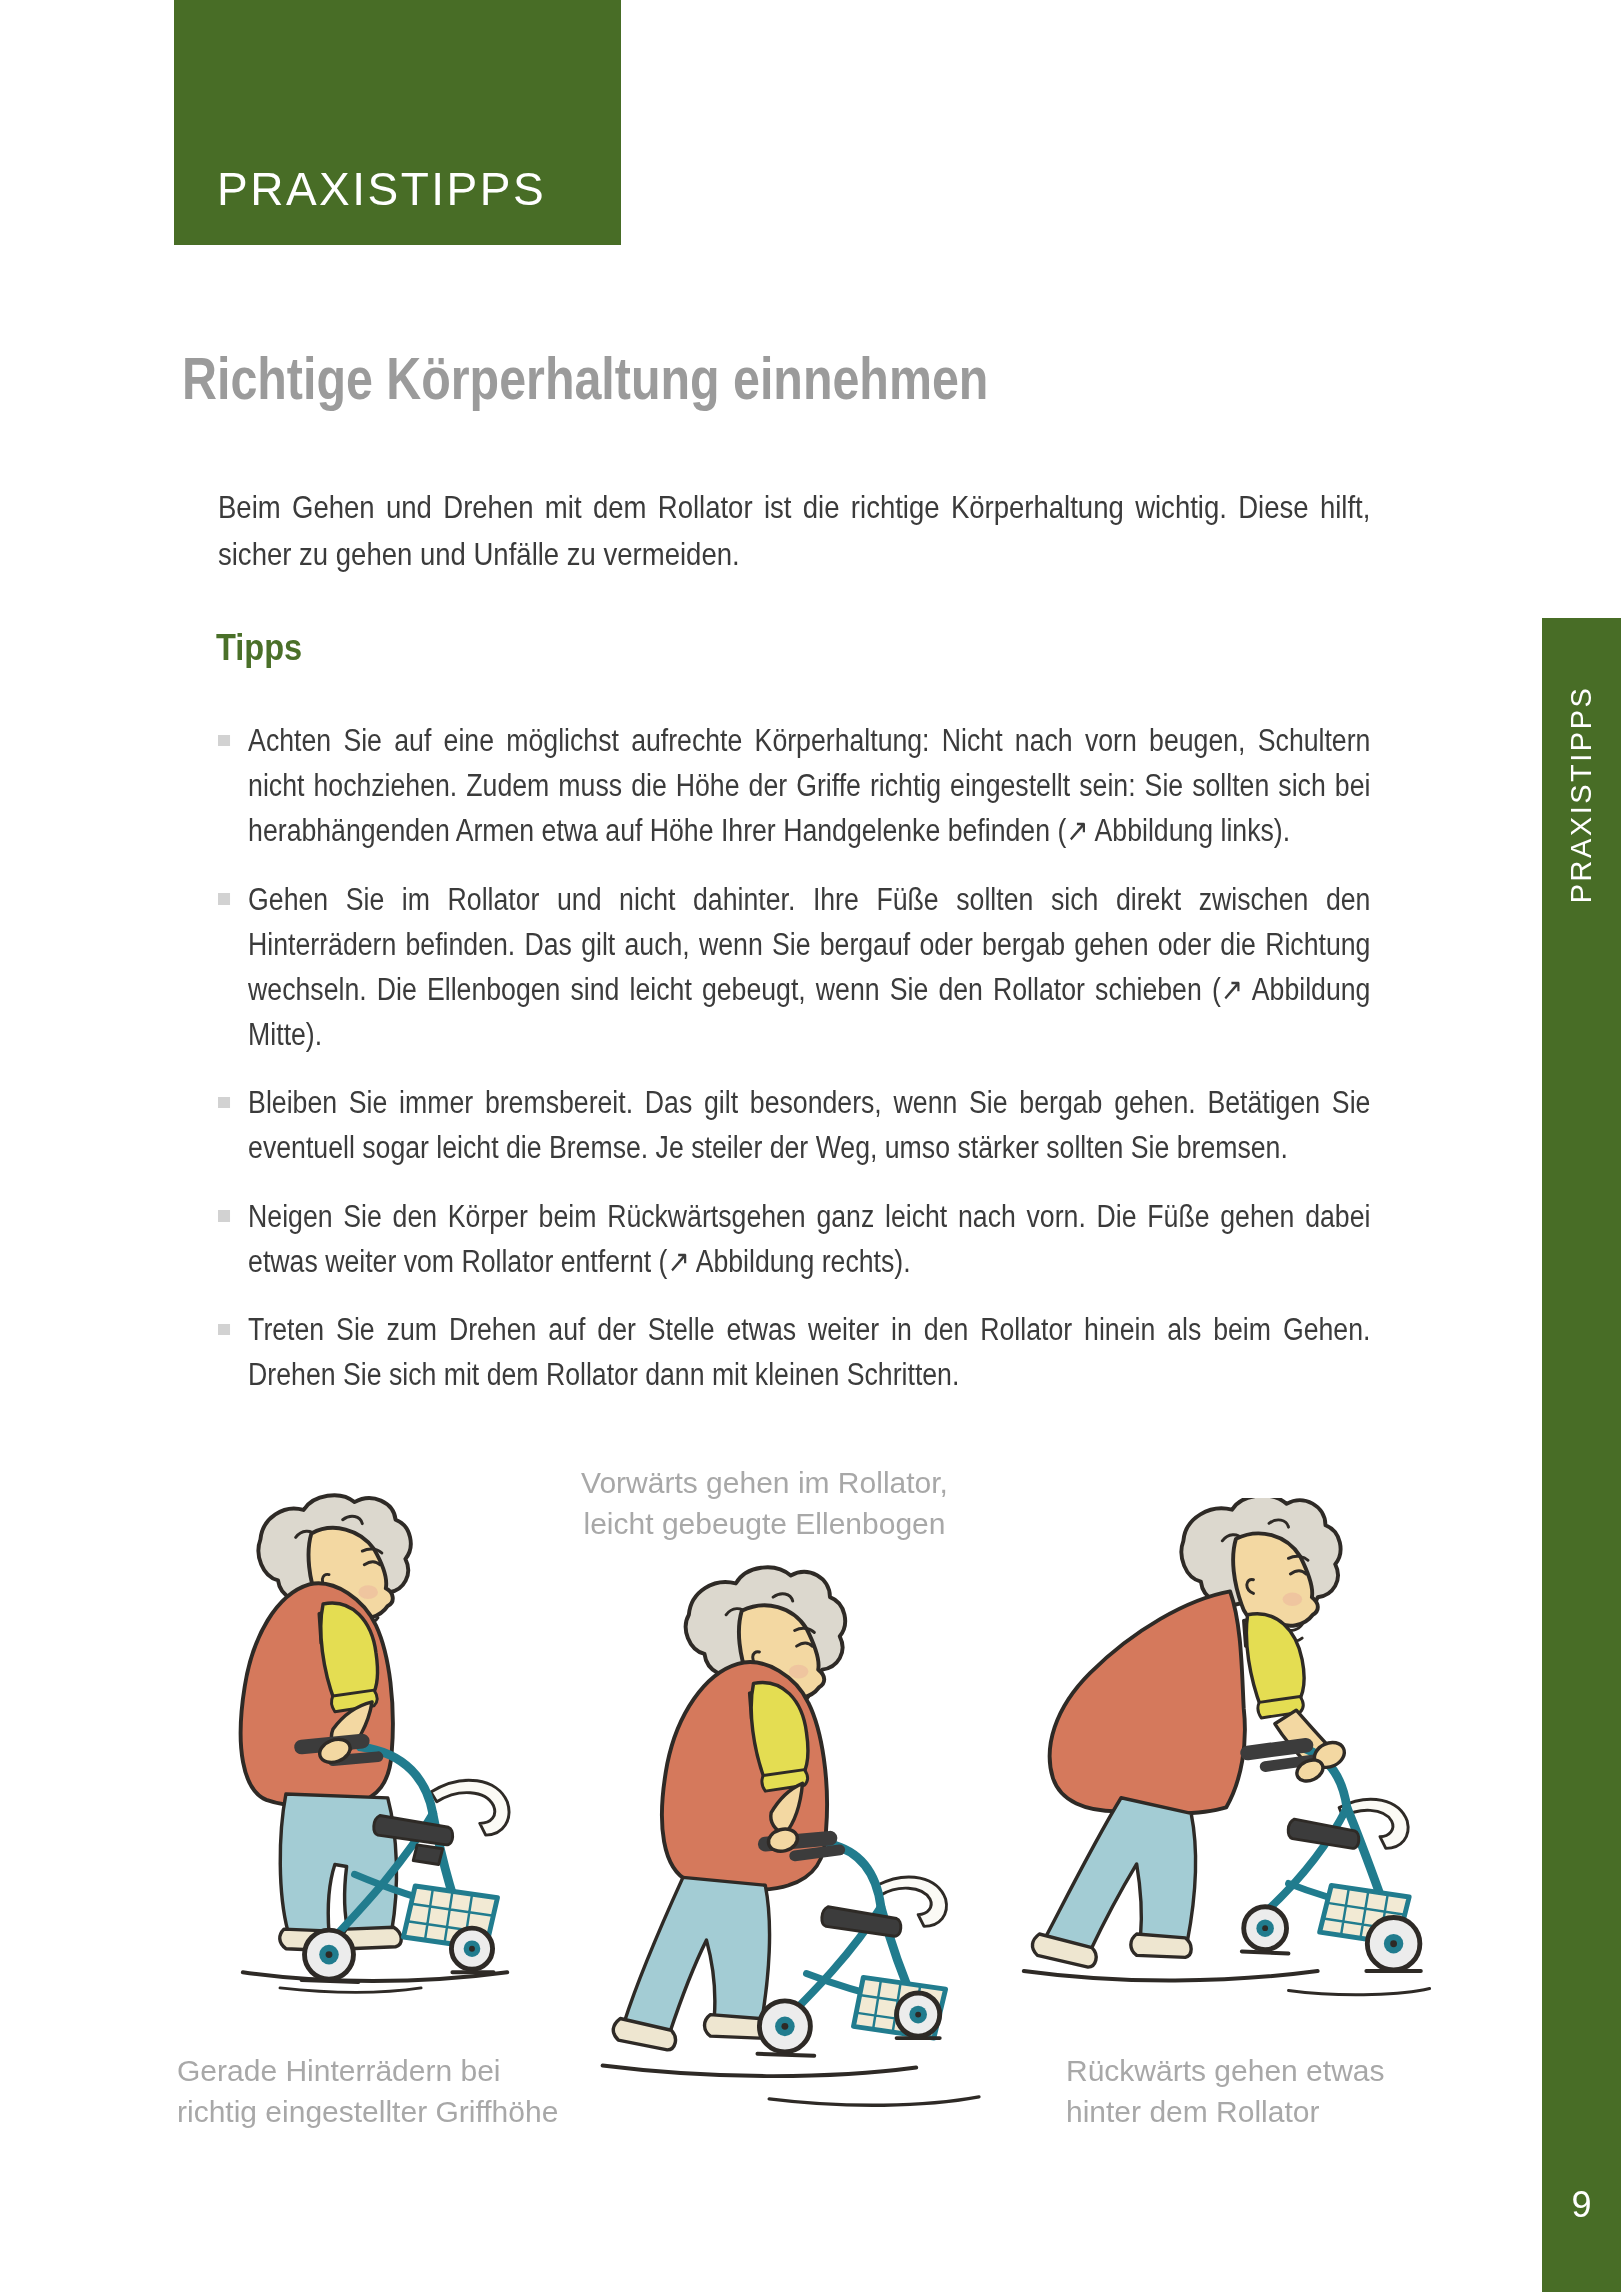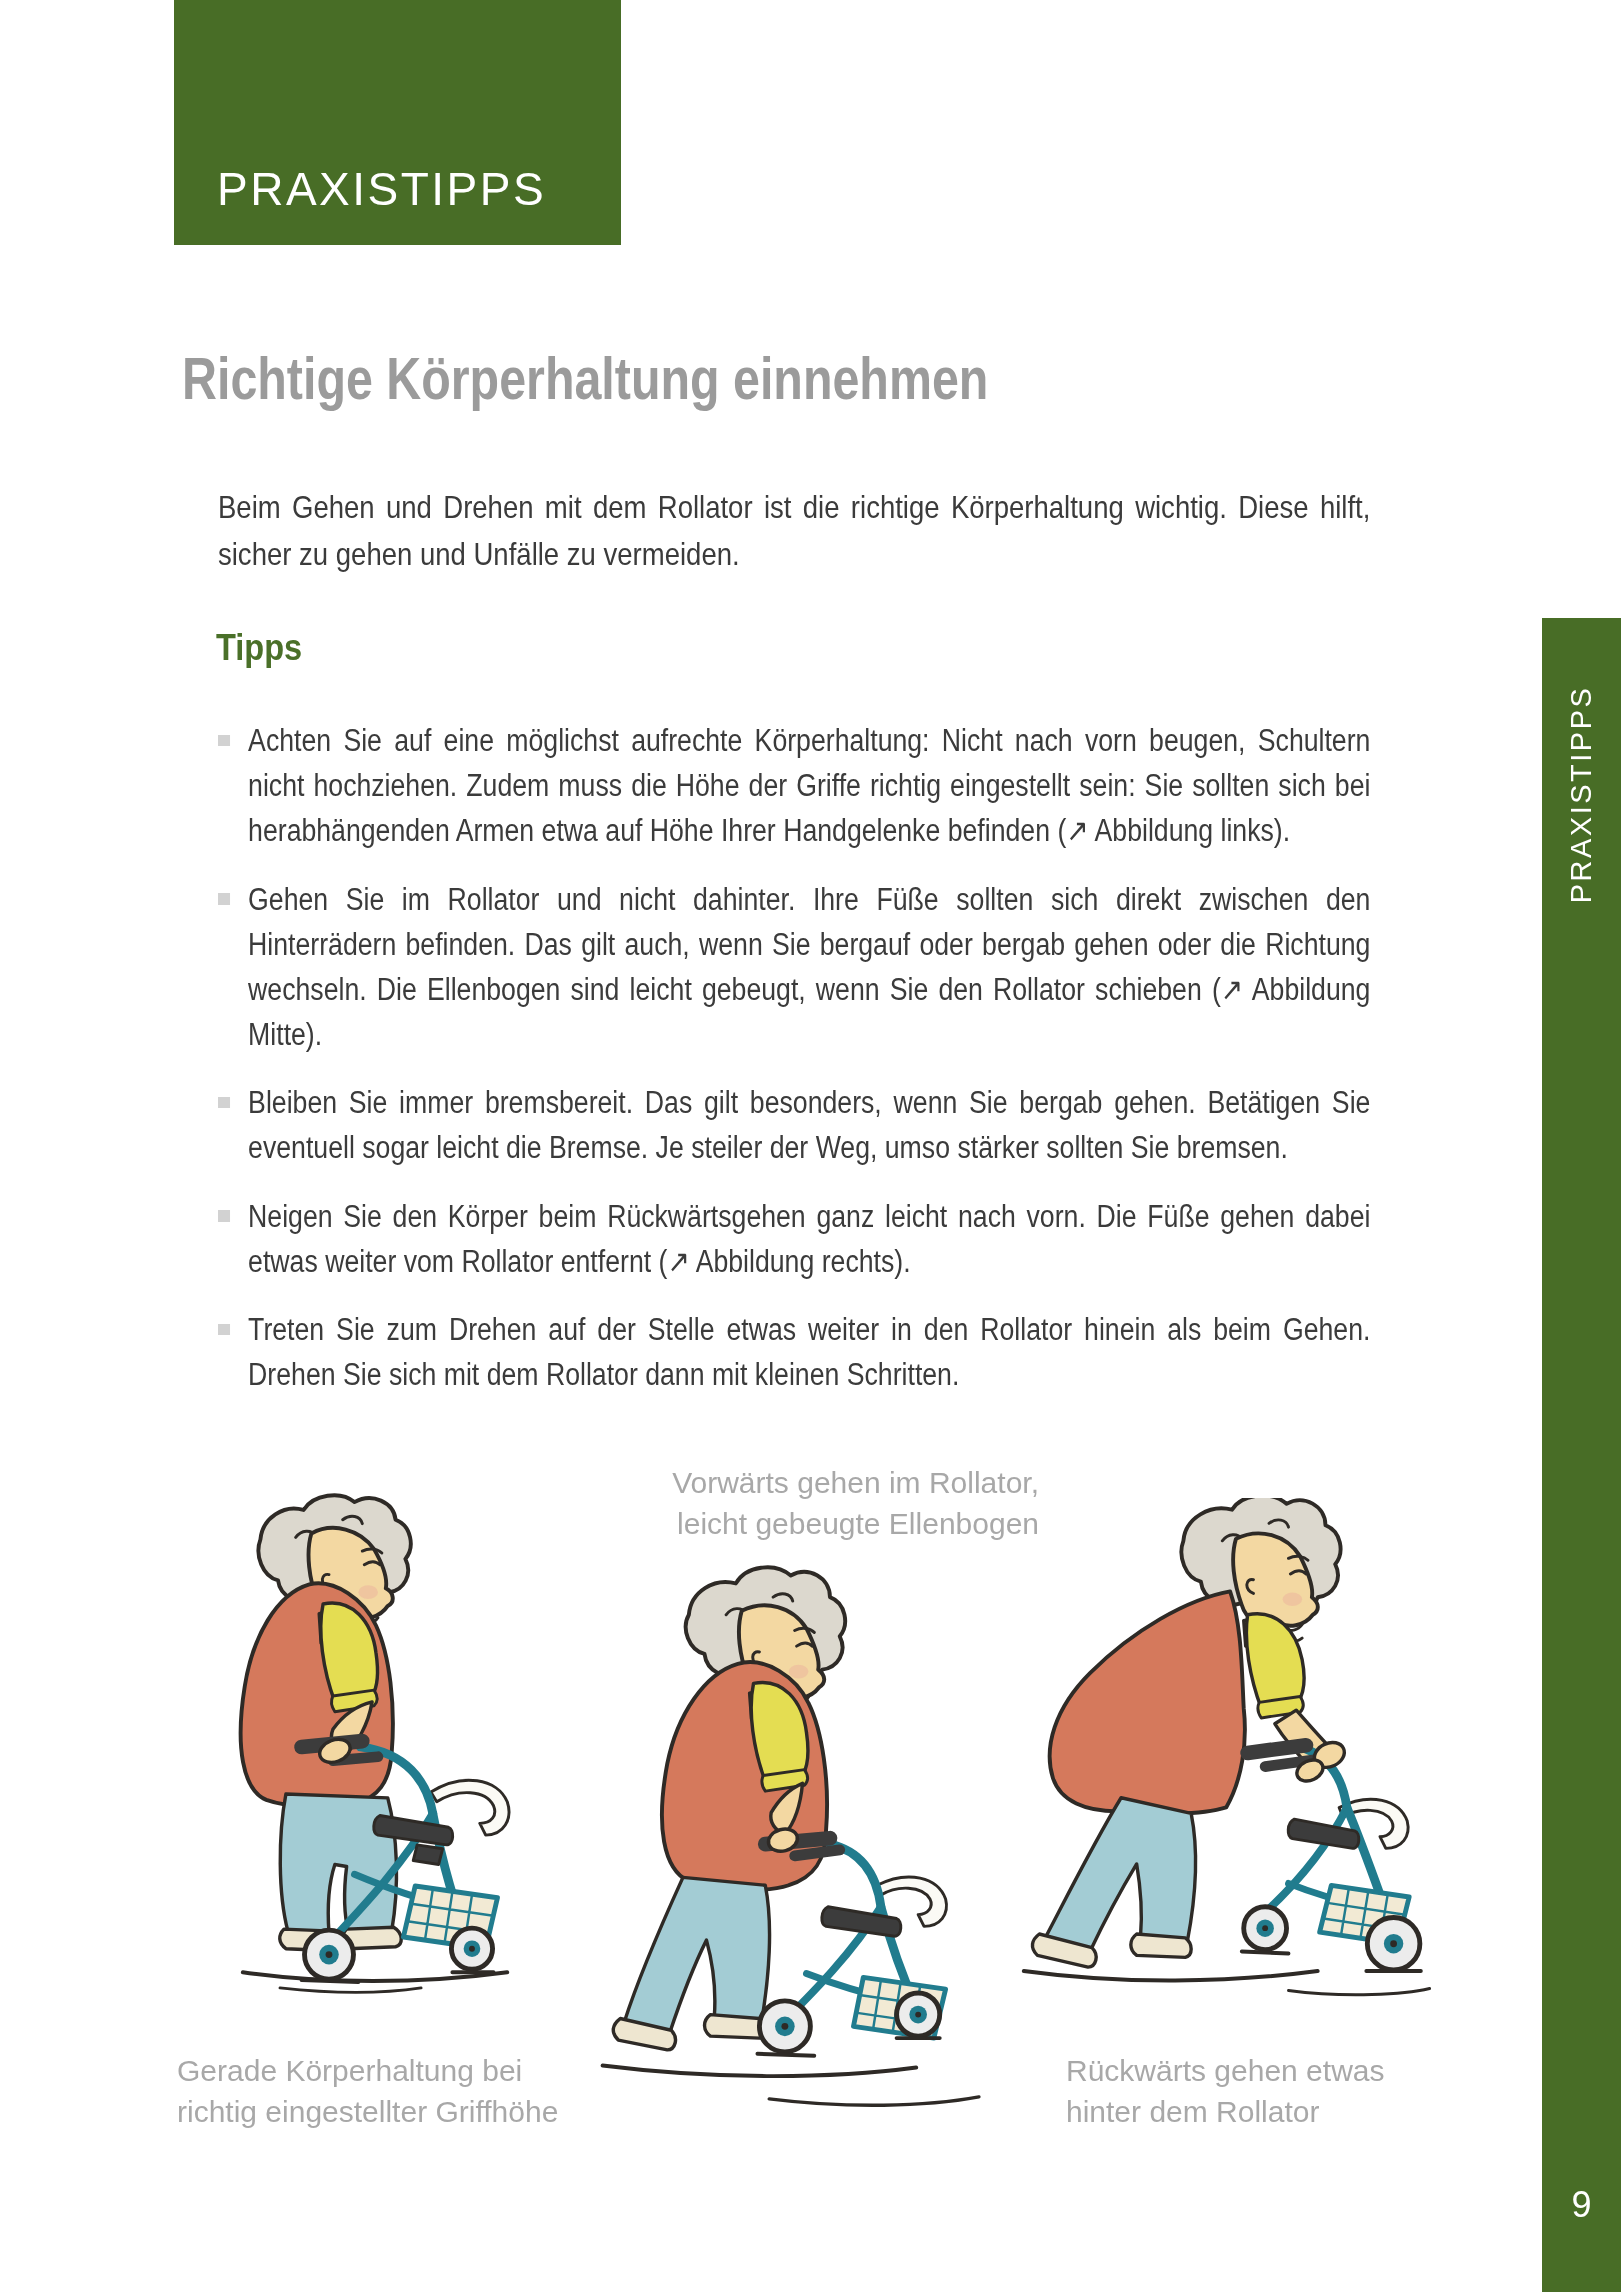--- a/index.html
+++ b/index.html
@@ -59,21 +59,21 @@
   .tips-list .sq{
     position:absolute;left:0;top:16.7px;
     width:13.7px;height:11.8px;background:#d2d2d2;
   }
   
   .caption{
     color:#a8a8a8;font-size:30px;line-height:41px;
     white-space:pre-line;
     position:absolute;
   }
-  .caption-middle{left:490px;top:1462px;width:549px;text-align:right;}
+  .caption-middle{left:490px;top:1462px;width:549px;text-align:center;}
   .caption-left{left:177px;top:2050px;}
   .caption-right{left:1042px;top:2050px;margin-left:24px;}
   
   .sidebar-bar{
     position:absolute;left:1542px;top:618px;width:79px;height:1674px;
     background:#486d26;
   }
   .sidebar-label-wrap{
     position:absolute;left:1542px;top:618px;width:79px;height:353px;
     display:flex;align-items:center;justify-content:center;
@@ -246,21 +246,21 @@
         <circle cx="408" cy="458" r="3.5" fill="#2e2a26" stroke="none"></circle>
         <path d="M252 466 L300 468 M380 486 L436 486" stroke="#2e2a26" stroke-width="4" fill="none"></path>
         <path d="M258 262 L318 254" stroke="#3c3c3c" stroke-width="15" fill="none"></path>
         <path d="M276 276 L334 268" stroke="#3c3c3c" stroke-width="11" fill="none"></path>
       </g>
       <ellipse cx="342" cy="264" rx="16" ry="12" transform="rotate(-25 342 264)" fill="#f3d8a2" stroke="#2e2a26" stroke-width="3.5"></ellipse>
       <ellipse cx="322" cy="280" rx="14" ry="10" transform="rotate(-25 322 280)" fill="#f3d8a2" stroke="#2e2a26" stroke-width="3.5"></ellipse>
     </svg>
   </div>
 
-  <div class="caption caption-left">Gerade Körperhaltung bei
+  <div class="caption caption-left">Gerade Hinterrädern bei
 richtig eingestellter Griffhöhe</div>
   <div class="caption caption-right">Rückwärts gehen etwas
 hinter dem Rollator</div>
 
   <div class="sidebar-bar"></div>
   <div class="sidebar-label-wrap">
     <span>PRAXISTIPPS</span>
   </div>
   <div class="page-number">9</div>
 

